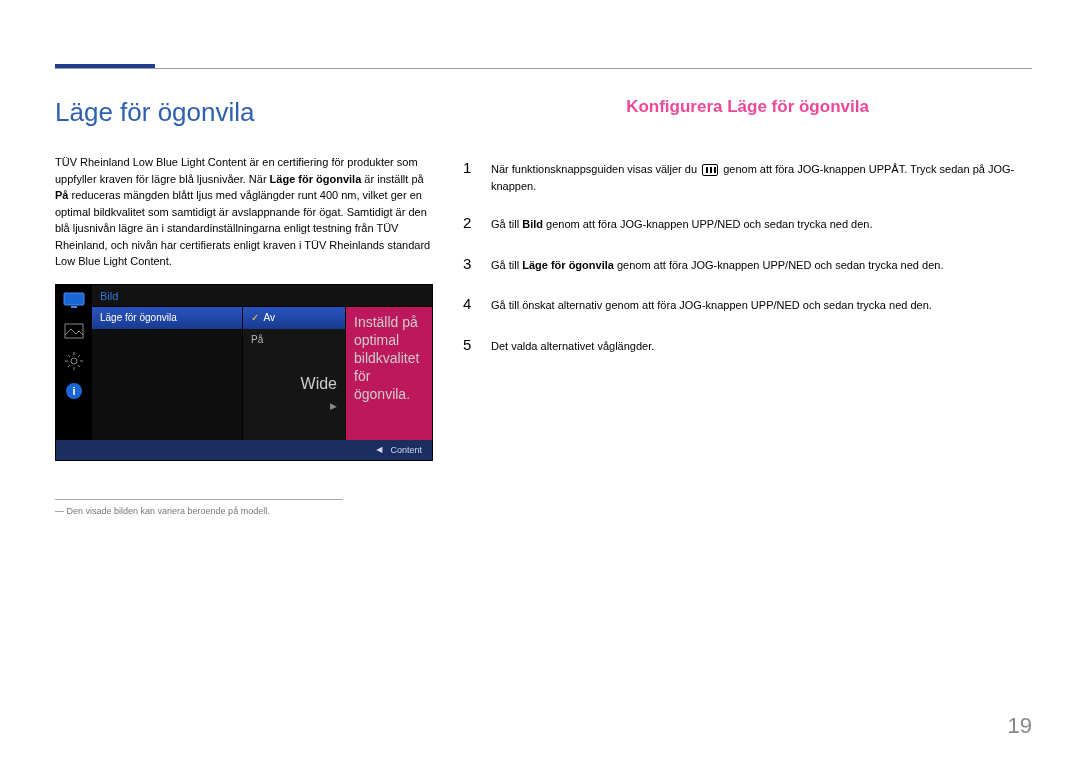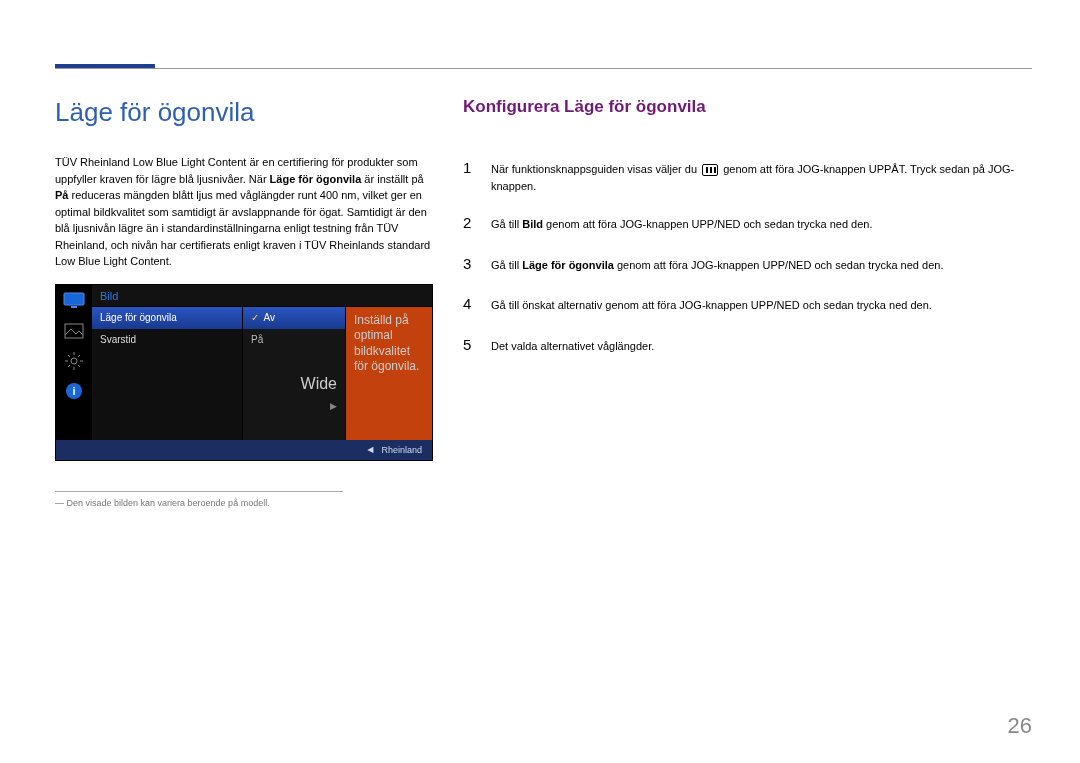--- a/index.html
+++ b/index.html
@@ -37,24 +37,25 @@
   }
   .col-left { width: 380px; flex-shrink: 0; }
   .col-right { flex: 1; }
   h1.section-title {
     color: #2f60b0;
     font-weight: 400;
     font-size: 26px;
     margin-bottom: 26px;
   }
   h2.subsection-title {
-    color: #701a75;
+    color: #ec4899;
     font-weight: 600;
     font-size: 17px;
     margin-bottom: 22px;
+    text-align: center;
   }
   .intro { font-size: 11px; line-height: 1.5; margin-bottom: 10px; }
   .intro b { font-weight: 700; }
   .osd {
     width: 378px;
     background: #1a1a1a;
     color: #ccc;
     font-size: 10px;
     margin-top: 14px;
     border: 1px solid #000;
@@ -78,42 +79,42 @@
     font-size: 11px;
     padding: 5px 8px 4px 8px;
     background: #121212;
     border-bottom: 1px solid #000;
     display:flex;
   }
   .osd-header-title { width: 150px; }
   .osd-rows { flex:1; display:flex; }
   .osd-menu { width: 150px; background:#0f0f0f; }
   .osd-vals { width: 104px; background:#151515; border-left:1px solid #000; border-right:1px solid #000;}
-  .osd-desc { flex:1; padding:6px 8px; font-size:12px; line-height:1.3; color:#ccc; background:#c2410c;}
+  .osd-desc { flex:1; padding:6px 8px; font-size:14px; line-height:1.3; color:#ccc; background:#be185d;}
   .osd-row { height: 22px; display:flex; align-items:center; padding:0 8px; font-size:10px; color:#ddd;}
   .osd-row.sel-menu { background: linear-gradient(#2a55c0,#183a90); color:#fff; }
   .osd-vrow { height:22px; display:flex; align-items:center; padding:0 8px; font-size:10px; color:#bbb; position:relative;}
   .osd-vrow.sel-val { background: linear-gradient(#2a55c0,#183a90); color:#fff; }
   .osd-vrow .check { color:#ffd040; margin-right:4px; font-size:10px;}
   .osd-vrow .wide { margin-left:auto; color:#ccc; font-size:16px;}
   .osd-vrow .arrow { margin-left:auto; color:#888; font-size:9px;}
   .osd-footer {
     height: 20px;
     background: #1a2e62;
     display:flex;
     justify-content:flex-end;
     align-items:center;
     padding:0 10px;
     gap:8px;
     font-size:9px;
     color:#cfd8ef;
   }
   .osd-footer .tri { font-size:8px; color:#cfd8ef;}
   .footnote {
-    margin-top: 30px;
+    margin-top: 38px;
     border-top: 1px solid #aaa;
     width: 288px;
     padding-top: 6px;
     font-size: 9px;
     color: #777;
   }
   ol.steps { list-style: none; counter-reset: step; margin-top: 40px; }
   ol.steps li {
     counter-increment: step;
     display: flex;
@@ -210,21 +211,20 @@
           </div>
         </div>
 
         <div class="osd-main">
           <div class="osd-header">
             <div class="osd-header-title">Bild</div>
           </div>
           <div class="osd-rows">
             <div class="osd-menu">
               <div class="osd-row sel-menu">Läge för ögonvila</div>
-              <div class="osd-row">Svarstid</div>
             </div>
             <div class="osd-vals">
               <div class="osd-vrow sel-val">
                   <span class="check">✓</span>
                   <span>Av</span>
                 </div>
               <div class="osd-vrow">På</div>
               <div class="osd-vrow"></div>
               <div class="osd-vrow">
                   <span class="wide">Wide</span>
@@ -232,21 +232,21 @@
               <div class="osd-vrow">
                   <span class="arrow">▶</span>
                 </div>
             </div>
             <div class="osd-desc">Inställd på optimal bildkvalitet för ögonvila.</div>
           </div>
         </div>
       </div>
       <div class="osd-footer">
         <span class="tri">◀</span>
-        <span>Rheinland</span>
+        <span>Content</span>
       </div>
     </div>
 
     <div class="footnote">
       <span>―</span>
       <span>Den visade bilden kan variera beroende på modell.</span>
     </div>
   </div>
 
   <div class="col-right">
@@ -272,13 +272,13 @@
         <span class="step-text">Gå till önskat alternativ genom att föra JOG-knappen UPP/NED och sedan trycka ned den.</span>
       </li>
       <li>
         <span class="step-text">Det valda alternativet våglängder.</span>
       </li>
     </ol>
   </div>
 
 </div>
 
-<div class="page-num">26</div>
+<div class="page-num">19</div>
 
 </body></html>

